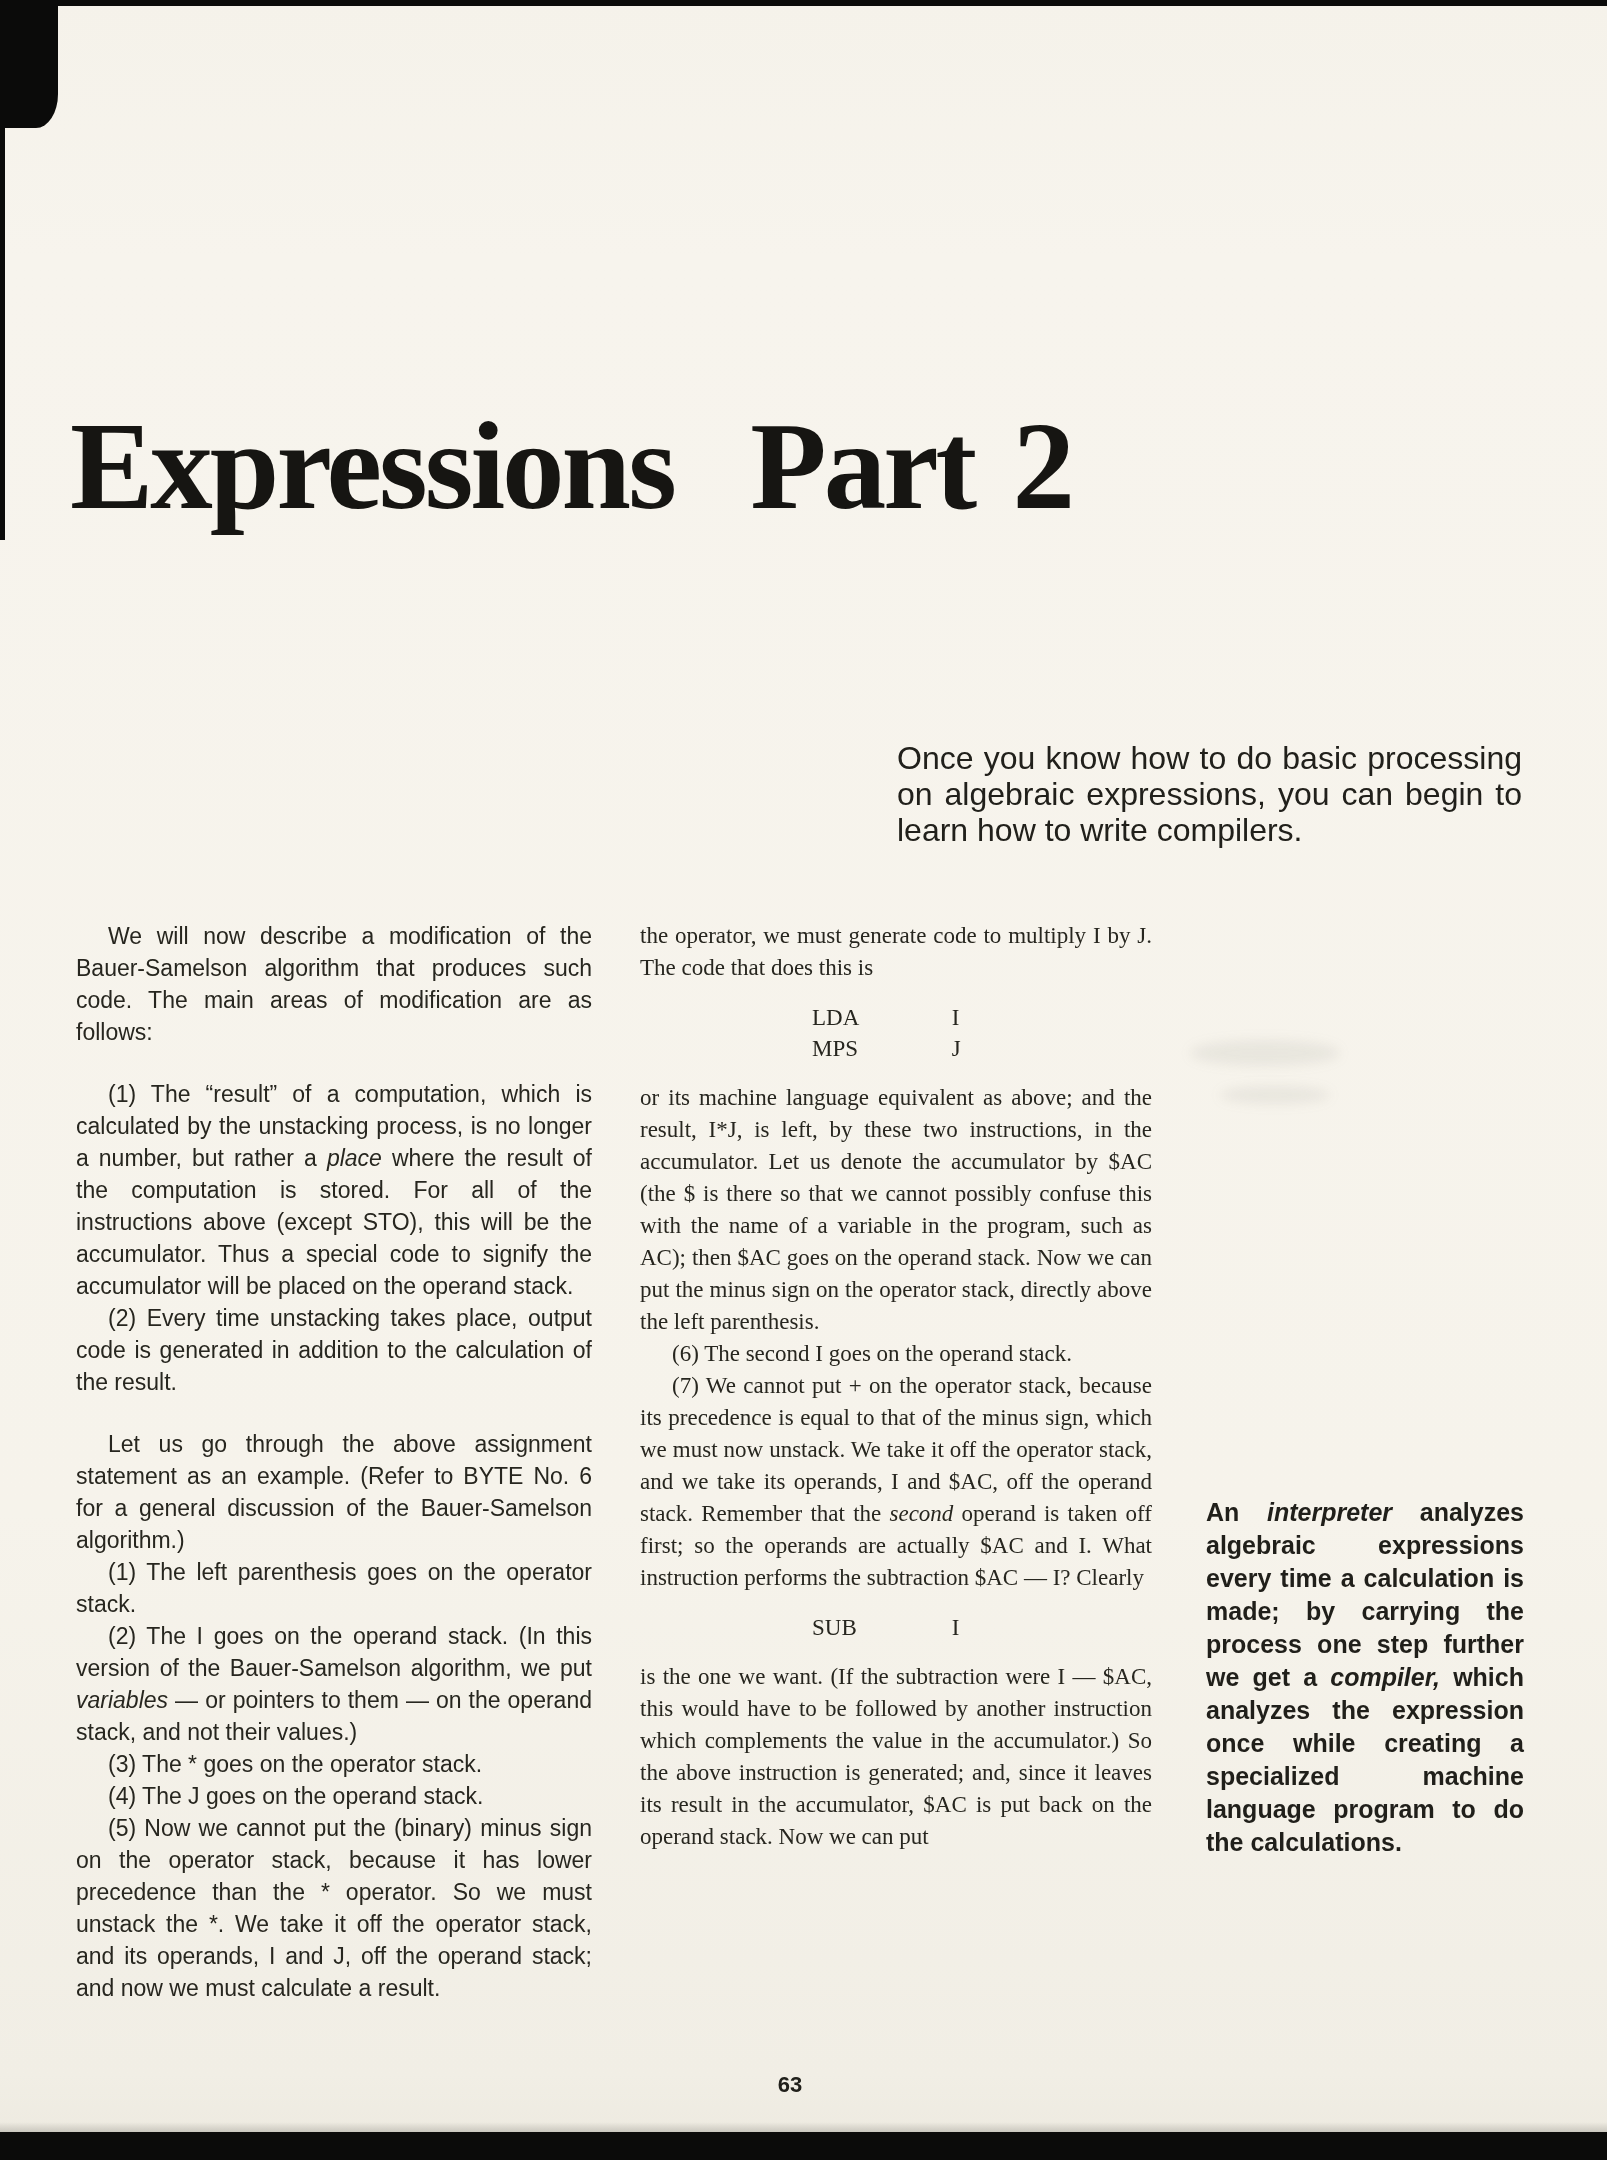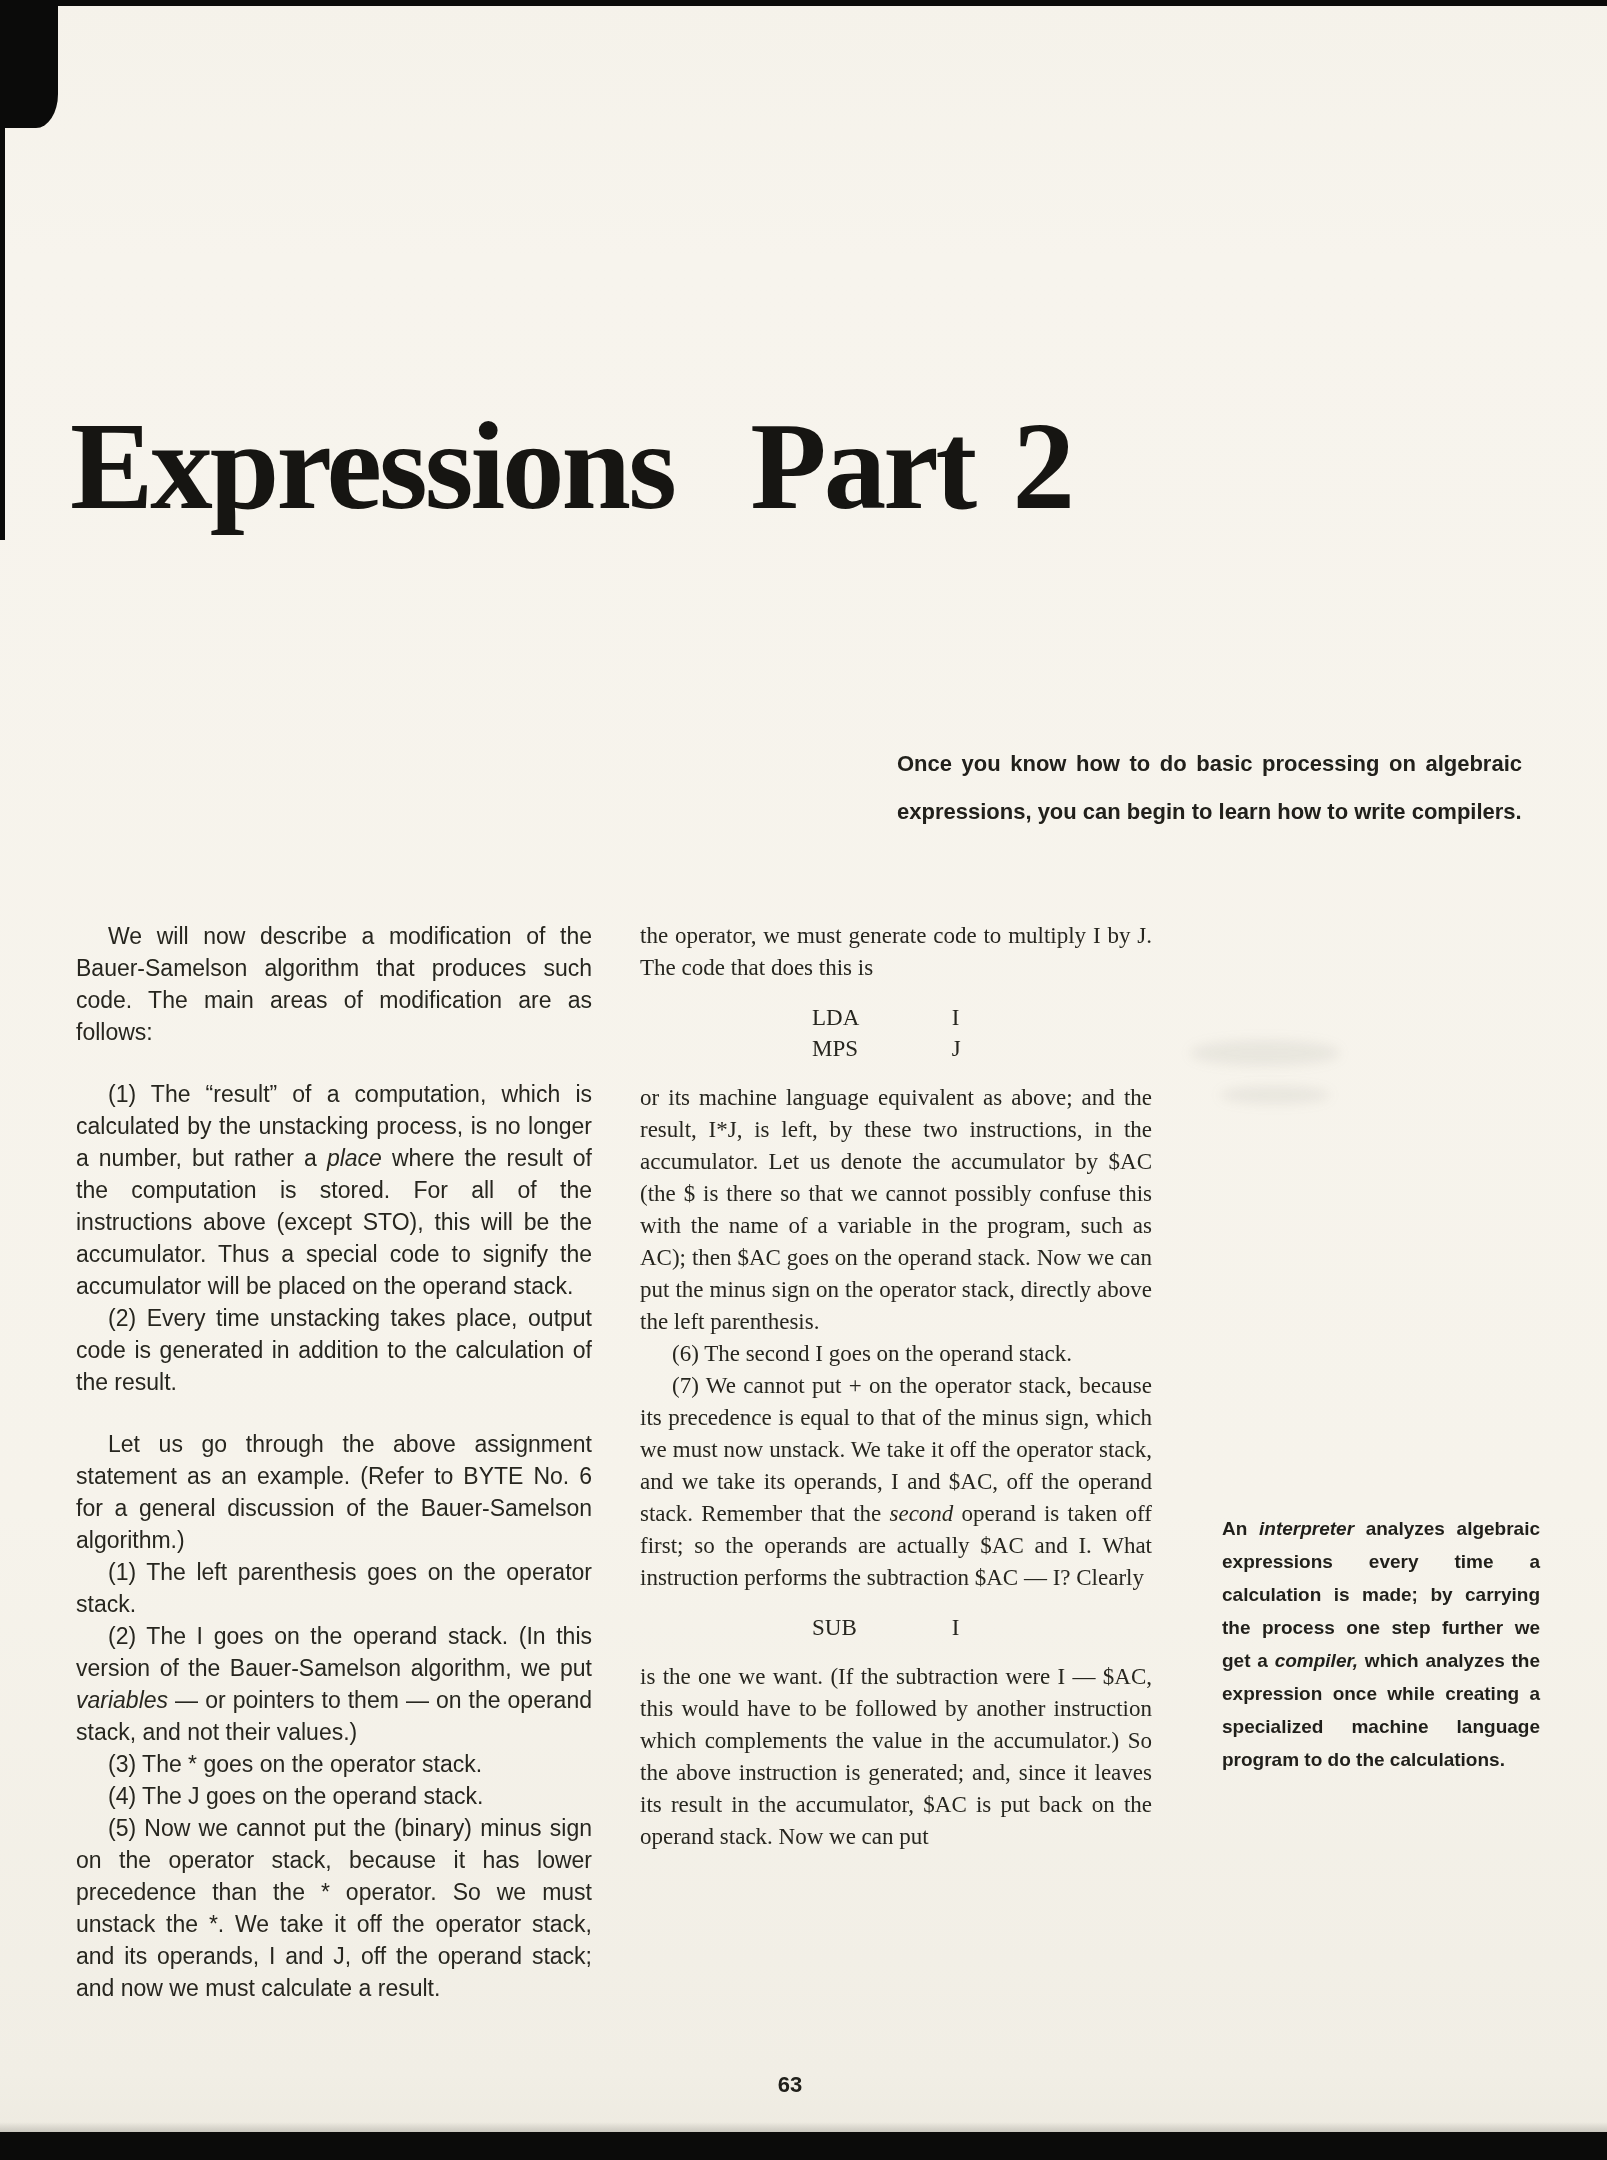--- a/index.html
+++ b/index.html
@@ -41,23 +41,23 @@
     color: #161512;
     white-space: pre;
   }
 
   .intro {
     position: absolute;
     left: 897px;
     top: 740px;
     width: 625px;
     margin: 0;
-    font-size: 22px;
-    font-weight: 700;
-    line-height: 48px;
+    font-size: 32px;
+    font-weight: 400;
+    line-height: 36px;
     text-align: justify;
     color: #21201b;
   }
 
   .col {
     position: absolute;
     top: 920px;
     font-size: 23px;
     line-height: 32px;
     text-align: justify;
@@ -74,22 +74,22 @@
 
   .code-block { margin: 18px 0; }
   .code-line { padding-left: 172px; line-height: 31px; text-align: left; }
   .code-line .op { display: inline-block; width: 134px; }
 
   .sidebar {
     position: absolute;
     left: 1206px;
     top: 1496px;
     width: 318px;
-    margin: 16px;
-    font-size: 19px;
+    margin: 0;
+    font-size: 25px;
     font-weight: 700;
     line-height: 33px;
     text-align: justify;
     color: #201f1a;
   }
 
   .pagenum {
     position: absolute;
     left: 700px;
     top: 2072px;

